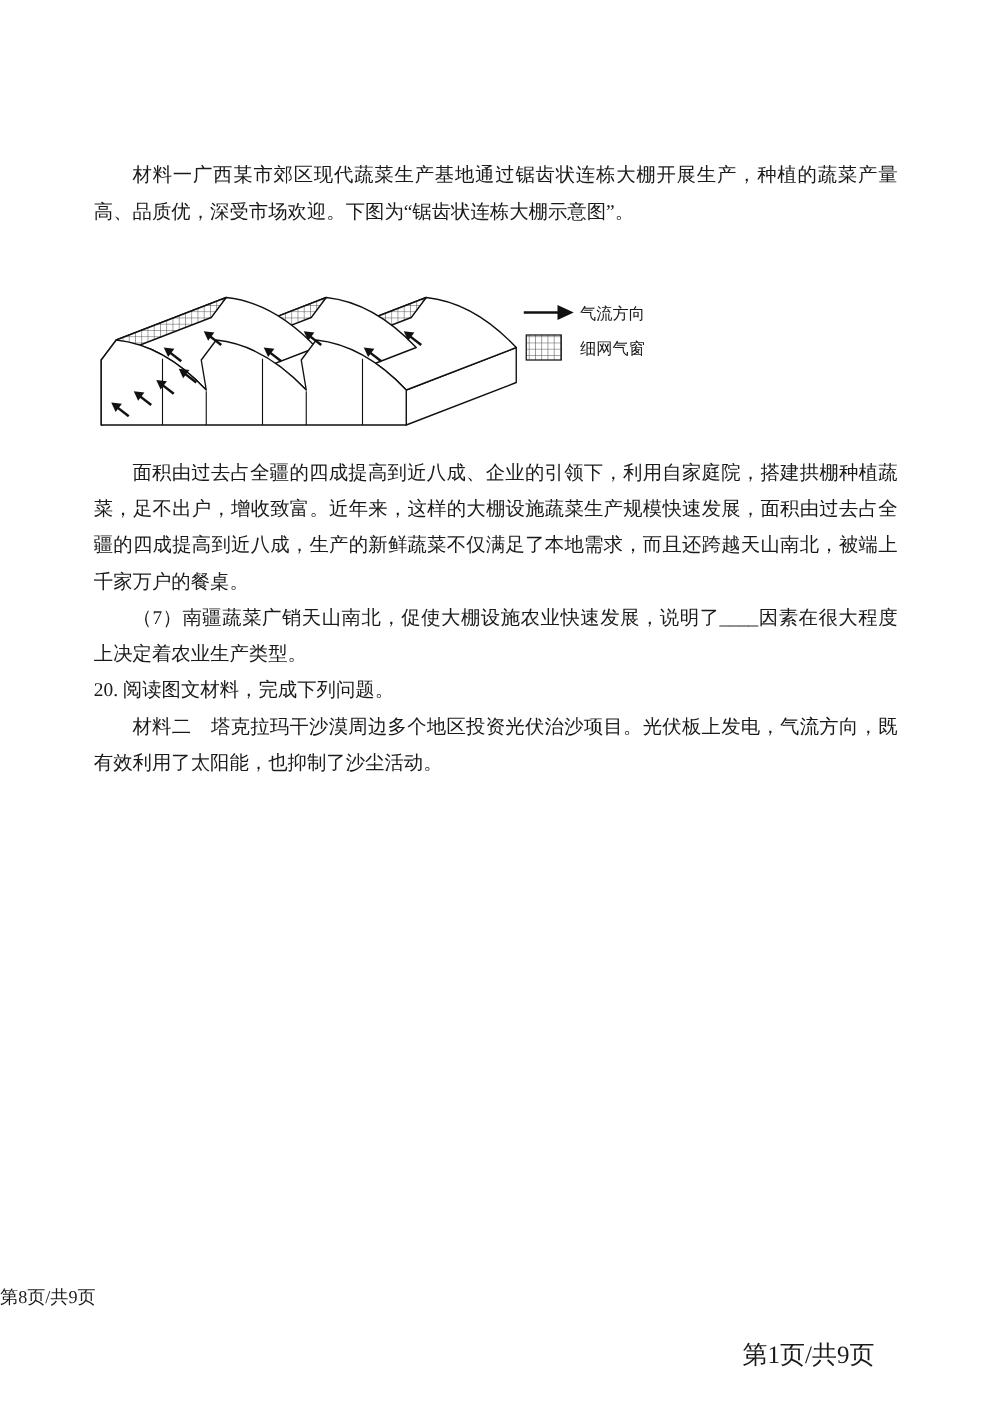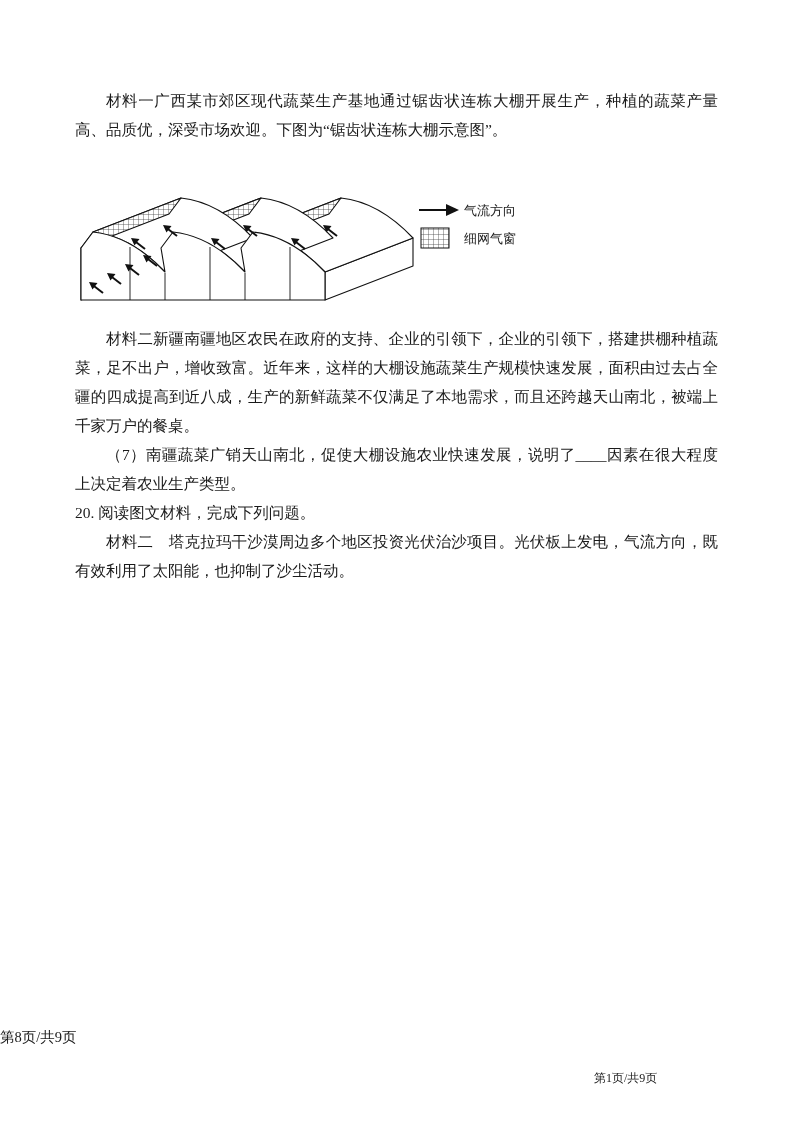--- a/index.html
+++ b/index.html
@@ -10,20 +10,21 @@
   body {
     width: 793px;
     height: 1122px;
     position: relative;
     overflow: hidden;
     font-family: "Liberation Serif", "DejaVu Serif", serif;
     color: #1a1a1a;
   }
   .content {
     padding: 86px 75px 0 75px;
+    margin-top: 40px;
   }
   p.para {
     margin: 0;
     font-size: 15.5px;
     line-height: 29px;
     text-align: justify;
     word-break: break-all;
   }
   .indent { text-indent: 2em; }
   .mt4 { margin-top: 4px; }
@@ -43,21 +44,21 @@
     position: absolute;
     top: 1028px;
     left: 0;
     width: 100%;
     font-size: 14.5px;
   }
   .footer-sub {
     position: absolute;
     top: 1070px;
     left: 594px;
-    font-size: 12px;
+    font-size: 20px;
   }
 </style>
 </head>
 <body>
 
 <div class="content">
 
   <p class="para indent">材料一广西某市郊区现代蔬菜生产基地通过锯齿状连栋大棚开展生产，种植的蔬菜产量高、品质优，深受市场欢迎。下图为“锯齿状连栋大棚示意图”。</p>
 
   <div class="diagram">
@@ -113,21 +114,21 @@
           <text x="391" y="61" font-size="13">气流方向</text>
         </g>
         <g>
           <rect x="348" y="74" width="28" height="20" fill="url(#meshPat)" stroke="#111" stroke-width="1"></rect>
           <text x="391" y="89" font-size="13">细网气窗</text>
         </g>
       </g>
     </svg>
   </div>
 
-  <p class="para indent mt4">材料二新疆南疆地区农民在政府的支持、企业的引领下，企业的引领下，搭建拱棚种植蔬菜，足不出户，增收致富。近年来，这样的大棚设施蔬菜生产规模快速发展，面积由过去占全疆的四成提高到近八成，生产的新鲜蔬菜不仅满足了本地需求，而且还跨越天山南北，被端上千家万户的餐桌。</p>
+  <p class="para indent mt4">面积由过去占全疆的四成提高到近八成、企业的引领下，利用自家庭院，搭建拱棚种植蔬菜，足不出户，增收致富。近年来，这样的大棚设施蔬菜生产规模快速发展，面积由过去占全疆的四成提高到近八成，生产的新鲜蔬菜不仅满足了本地需求，而且还跨越天山南北，被端上千家万户的餐桌。</p>
 
   <p class="para indent mt8">（7）南疆蔬菜广销天山南北，促使大棚设施农业快速发展，说明了____因素在很大程度上决定着农业生产类型。</p>
 
   <p class="para mt10">20. 阅读图文材料，完成下列问题。</p>
   <p class="para indent mt8">材料二　塔克拉玛干沙漠周边多个地区投资光伏治沙项目。光伏板上发电，气流方向，既有效利用了太阳能，也抑制了沙尘活动。</p>
 
 </div>
 
 <div class="footer-main">第8页/共9页</div>
 <div class="footer-sub">第1页/共9页</div>

